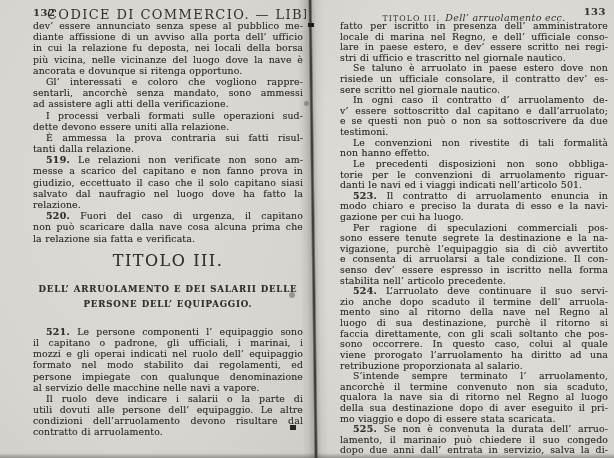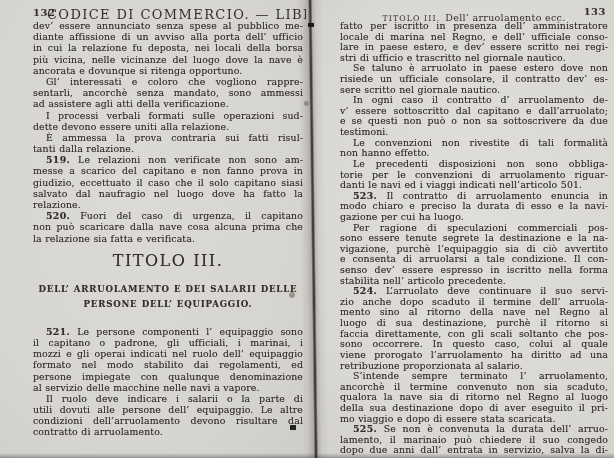--- a/index.html
+++ b/index.html
@@ -36,21 +36,21 @@
   
   .run-head { position:absolute; height:13px; }
   .pl-head  { left:33px; top:7px;  width:270px; }
   .pr-head  { left:34px; top:6px;  width:268px; }
   .pagenum  { position:absolute; top:0; font-size:10px; font-weight:bold; letter-spacing:0.5px; }
   .pn-left  { left:0; }
   .pn-right { right:2px; }
   .rh-title  { text-align:right; font-size:13px; letter-spacing:1.4px; padding-left:14px; white-space:nowrap; }
   .rh-center { text-align:center; white-space:nowrap; }
   .rh-label  { font-size:7.8px; letter-spacing:1.1px; }
-  .rh-italic { font-size:9.5px; letter-spacing:0.3px; }
+  .rh-italic { font-style:italic; font-size:9.5px; letter-spacing:0.3px; }
 
   
   .body-block { position:absolute; }
   .pl-body { left:33px; top:20px; width:270px; }
   .pr-body { left:34px; top:21px; width:268px; }
   .ln {
     font-size:9.4px; line-height:11.2px; height:11.2px;
     text-align:justify; text-align-last:justify;
     white-space:nowrap; overflow:visible;
     letter-spacing:0.1px; word-spacing:0.4px;

